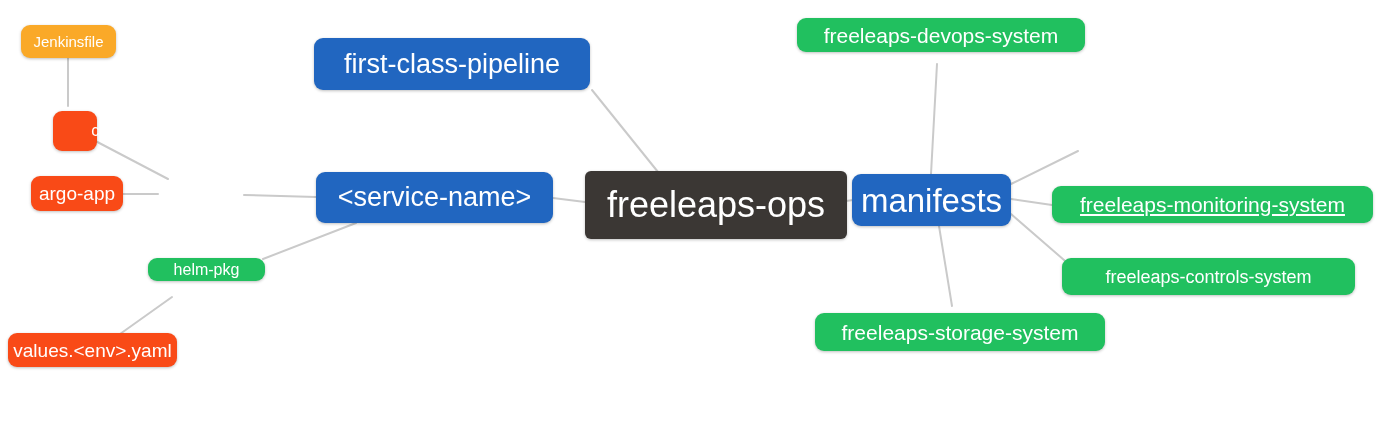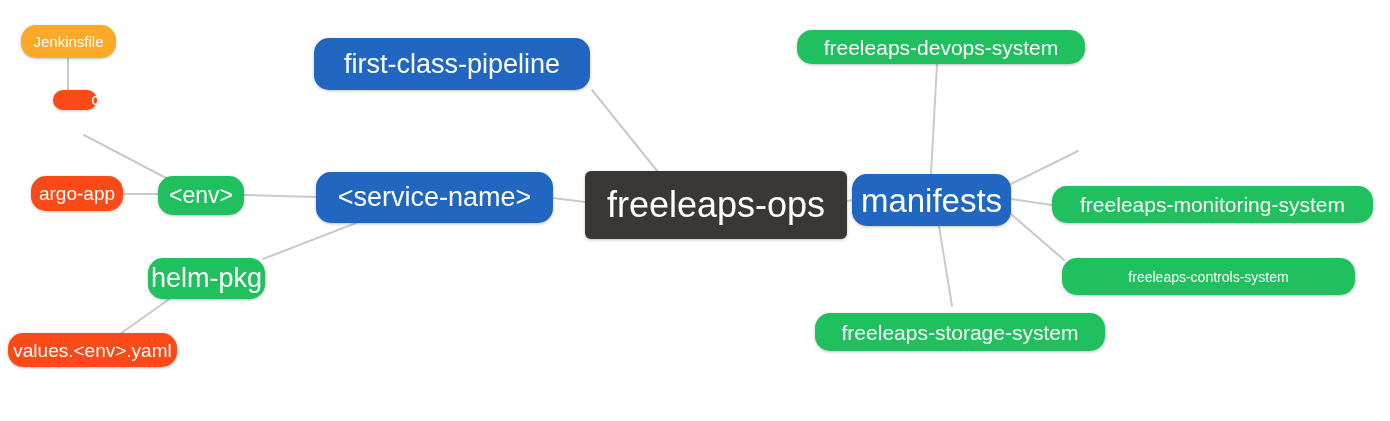--- a/index.html
+++ b/index.html
@@ -9,21 +9,21 @@
     background:#ffffff;
     font-family:"Liberation Sans", sans-serif;
     overflow:hidden;
   }
   #edges{position:absolute;left:0;top:0;width:1390px;height:421px;}
   #edges line{stroke:#cacaca;stroke-width:2;stroke-linecap:round;}
   .node{
     position:absolute;
     display:flex;align-items:center;justify-content:center;
     color:#ffffff;
-    border-radius:15px;
+    border-radius:9px;
     box-shadow:0 1px 3px rgba(0,0,0,0.25);
     white-space:nowrap;
     box-sizing:border-box;
     cursor:pointer;
     line-height:1;
   }
   .dark  {background:#3b3734;border-radius:6px;}
   .blue  {background:#2166c0;}
   .green {background:#21c05f;}
   .red   {background:#f94a17;}
@@ -50,25 +50,24 @@
     <line x1="1011" y1="214" x2="1064" y2="260"></line>
     <line x1="939" y1="226" x2="952" y2="306"></line>
   </svg>
 
   <div class="node dark" style="left:585px;top:171px;width:262px;height:68px;font-size:36px;">freeleaps-ops</div>
 
   <div class="node blue" style="left:314px;top:38px;width:276px;height:52px;font-size:27px;text-align:right;">first-class-pipeline</div>
   <div class="node blue" style="left:316px;top:172px;width:237px;height:51px;font-size:27px;">&lt;service-name&gt;</div>
   <div class="node blue" style="left:852px;top:174px;width:159px;height:52px;font-size:33px;">manifests</div>
 
-  <div class="node green" style="left:158px;top:176px;width:86px;height:39px;font-size:23px;">&lt;env&gt;</div>
-  <div class="node green" style="left:148px;top:258px;width:117px;height:41px;font-size:27px;">helm-pkg</div>
-  <div class="node red" style="left:53px;top:90px;width:32px;height:20px;font-size:16px;padding-left:44px;">ci</div>
+  <div class="node green" style="left:148px;top:258px;width:117px;height:23px;font-size:16px;">helm-pkg</div>
+  <div class="node red" style="left:53px;top:111px;width:32px;height:40px;font-size:16px;padding-left:44px;">ci</div>
   <div class="node red" style="left:8px;top:333px;width:169px;height:34px;font-size:19px;">values.&lt;env&gt;.yaml</div>
   <div class="node red" style="left:31px;top:176px;width:92px;height:35px;font-size:19px;">argo-app</div>
   <div class="node orange" style="left:21px;top:25px;width:95px;height:33px;font-size:15px;">Jenkinsfile</div>
 
-  <div class="node green" style="left:797px;top:30px;width:288px;height:34px;font-size:21px;">freeleaps-devops-system</div>
-  <div class="node green" style="left:1052px;top:186px;width:321px;height:37px;font-size:21px;">freeleaps-monitoring-system</div>
-  <div class="node green" style="left:1062px;top:258px;width:293px;height:37px;font-size:14px;">freeleaps-controls-system</div>
+  <div class="node green" style="left:797px;top:18px;width:288px;height:34px;font-size:21px;">freeleaps-devops-system</div>
+  <div class="node green" style="left:1052px;top:186px;width:321px;height:37px;font-size:21px;text-decoration:underline;">freeleaps-monitoring-system</div>
+  <div class="node green" style="left:1062px;top:258px;width:293px;height:37px;font-size:18px;">freeleaps-controls-system</div>
   <div class="node green" style="left:815px;top:305px;width:290px;height:38px;font-size:21px;margin-top:8px;">freeleaps-storage-system</div>
 
 </div>
 
 </body></html>

